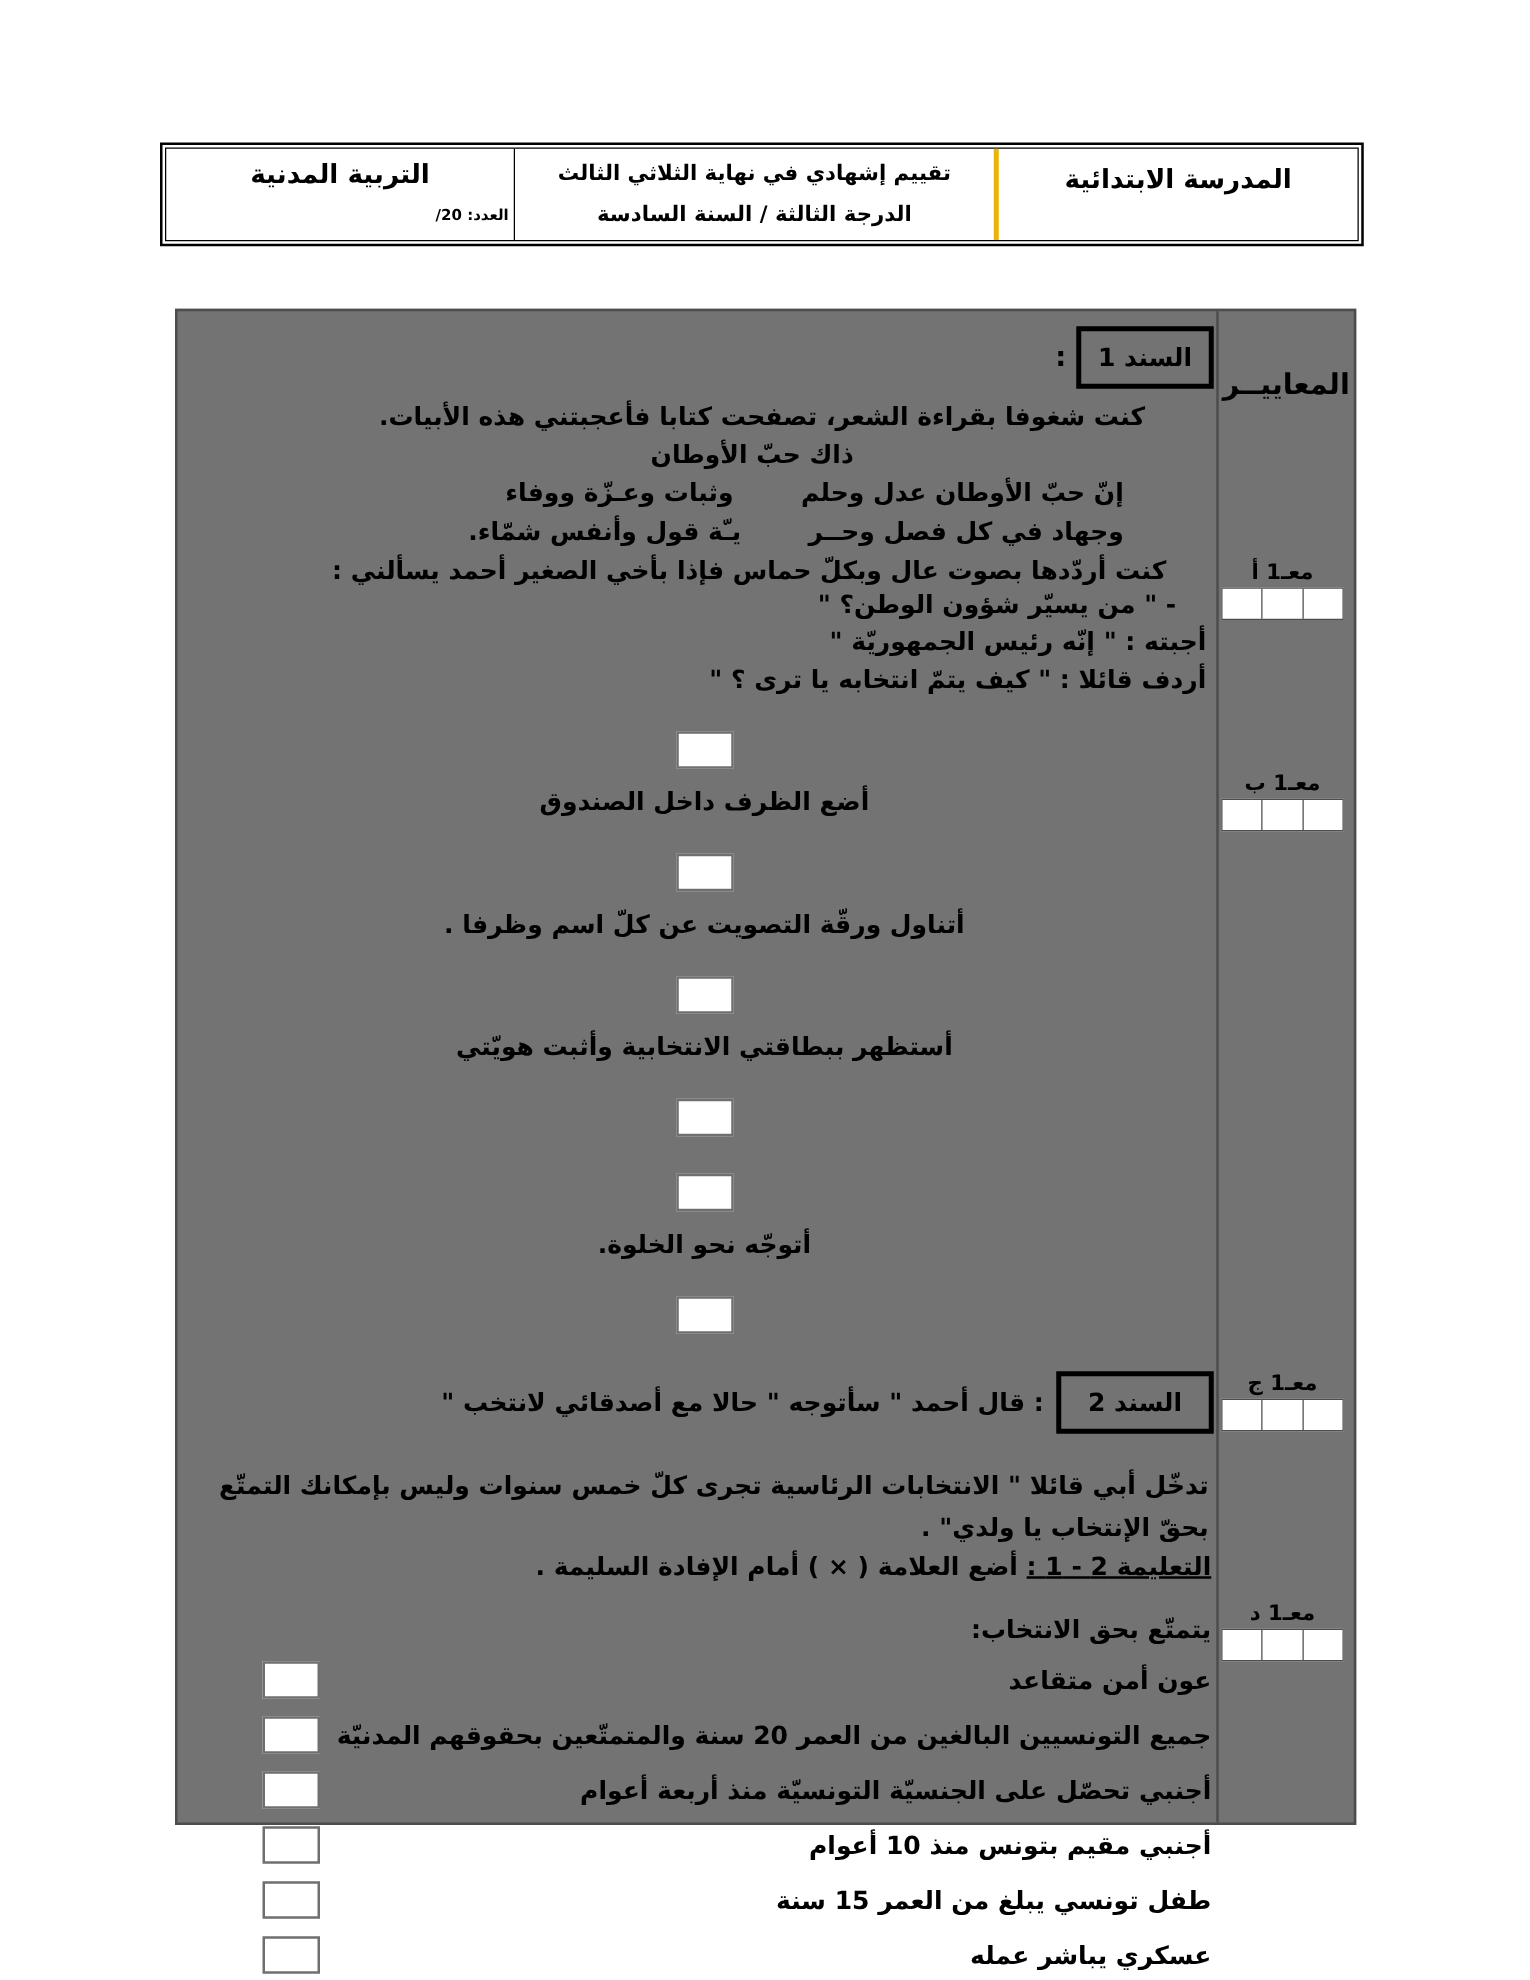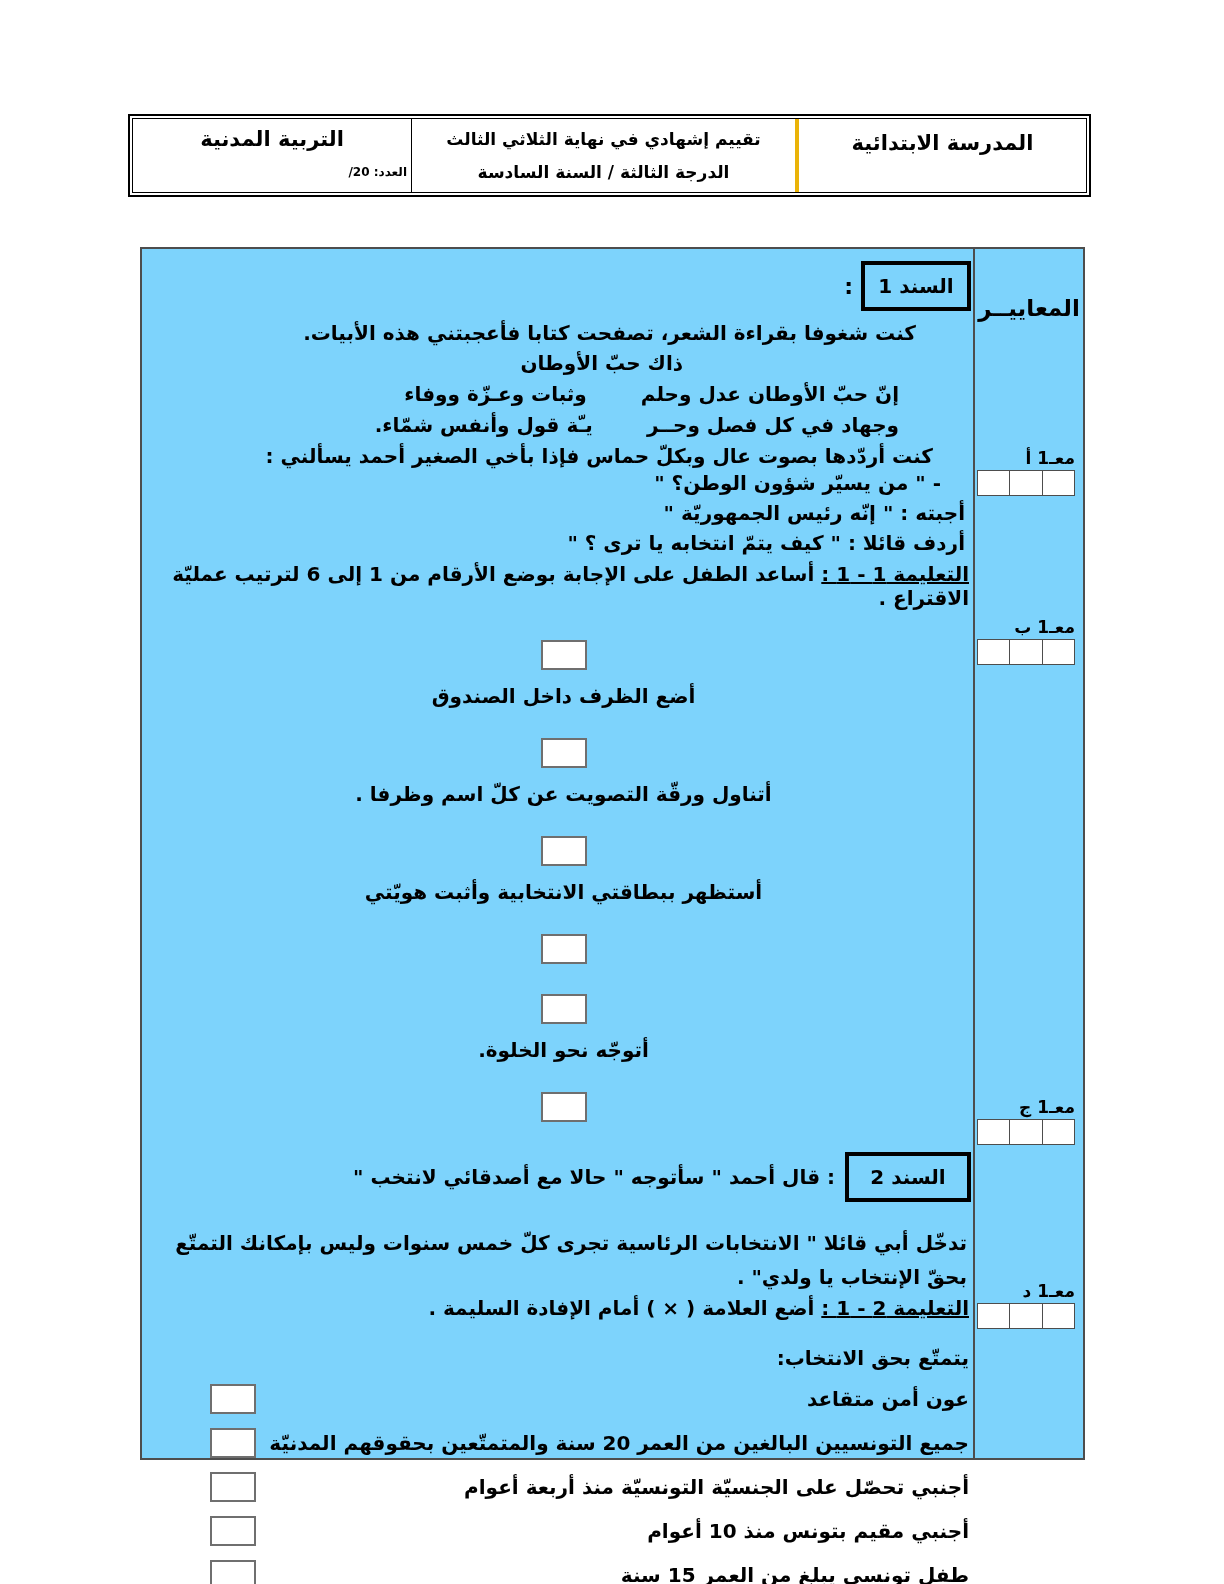--- a/index.html
+++ b/index.html
@@ -15,26 +15,26 @@
        border:2px solid #000;padding:2px;box-sizing:border-box;background:#fff;}
   .hdr-inner{border:1px solid #000;height:100%;display:flex;direction:rtl;box-sizing:border-box;}
   .hdr-cell{box-sizing:border-box;font-weight:700;font-size:21px;text-align:center;}
   .hdr-cell.school{flex:0 0 287px;padding-top:12px;}
   .hdr-cell.title{flex:0 0 388px;border-left:1px solid #000;border-right:4px solid #eab308;padding-top:4px;line-height:33px;font-size:17px;}
   .hdr-cell.subject{flex:1;padding-top:4px;line-height:33px;}
   .hdr-cell.subject .score{text-align:right;padding-left:6px;font-size:12px;direction:rtl;padding-right:4px;}
 
   
   .main-box{position:absolute;left:140px;top:247px;width:945px;height:1213px;
-            border:2px solid #4d4d4d;box-sizing:border-box;background:#7dd3fc;}
+            border:2px solid #4d4d4d;box-sizing:border-box;background:#737373;}
   .crit-col{position:absolute;top:0;right:0;bottom:0;width:110px;border-left:2px solid #4d4d4d;box-sizing:border-box;}
   .crit-header{margin-top:46px;text-align:center;font-weight:700;font-size:23px;direction:rtl;}
 
   .marker{position:absolute;right:8px;width:98px;text-align:center;font-weight:700;font-size:17px;direction:rtl;}
-  .marker .mlabel{height:24px;line-height:24px;text-align:right;}
+  .marker .mlabel{height:24px;line-height:24px;}
   .strip{display:flex;height:26px;border:1px solid #4d4d4d;background:#fff;box-sizing:border-box;}
   .strip .cell{flex:1;border-left:1px solid #4d4d4d;box-sizing:border-box;}
   .strip .cell:last-child{border-left:none;}
   .mk-a{top:197px;} .mk-b{top:366px;} .mk-c{top:846px;} .mk-d{top:1030px;}
 
   
   .content{position:absolute;top:0;left:2px;right:112px;direction:rtl;
            font-weight:700;font-size:20px;padding:6px 0 0 14px;}
   .sanad-row{display:flex;align-items:center;gap:8px;margin:6px 0 0 0;}
   .sanad-box{width:102px;height:42px;border:4px solid #000;display:flex;align-items:center;justify-content:center;font-size:20px;}
@@ -135,24 +135,20 @@
       <div class="verse">
         <span>وجهاد في كل فصل وحــر</span>
         <span>يـّة قول وأنفس شمّاء.</span>
       </div>
 
       <p class="after">كنت أردّدها بصوت عال وبكلّ حماس فإذا بأخي الصغير أحمد يسألني :</p>
       <p class="dlg1">- " من يسيّر شؤون الوطن؟ "</p>
       <p class="dlg">أجبته : " إنّه رئيس الجمهوريّة "</p>
       <p class="dlg">أردف قائلا : " كيف يتمّ انتخابه يا ترى ؟ "</p>
 
-      <p class="instr">
-        <span class="u">التعليمة 1 - 1 :</span>
-        <span>أساعد الطفل على الإجابة بوضع الأرقام من 1 إلى 6 لترتيب عمليّة الاقتراع .</span>
-      </p>
 
       <div class="c1row">
         <div class="cbox"></div>
         <span>أضع الظرف داخل الصندوق</span>
       </div>
       <div class="c1row">
         <div class="cbox"></div>
         <span>أتناول ورقّة التصويت عن كلّ اسم وظرفا .</span>
       </div>
       <div class="c1row">

